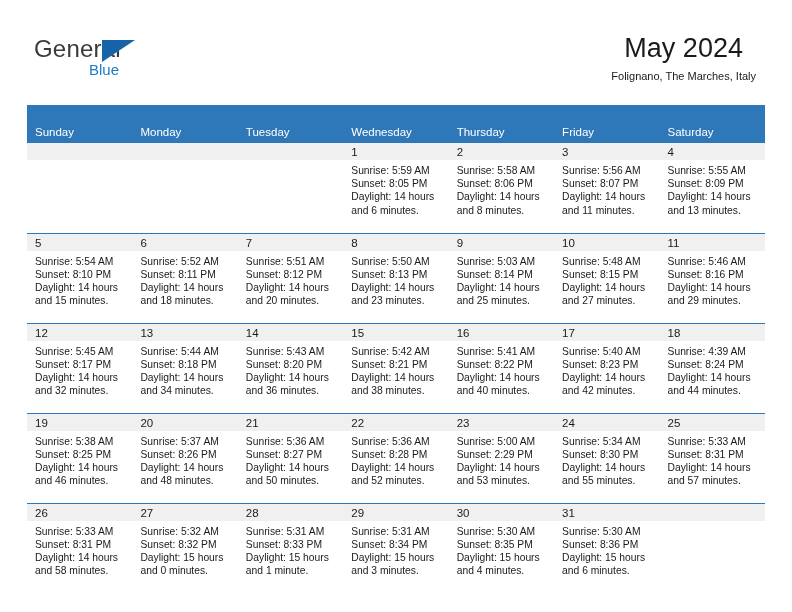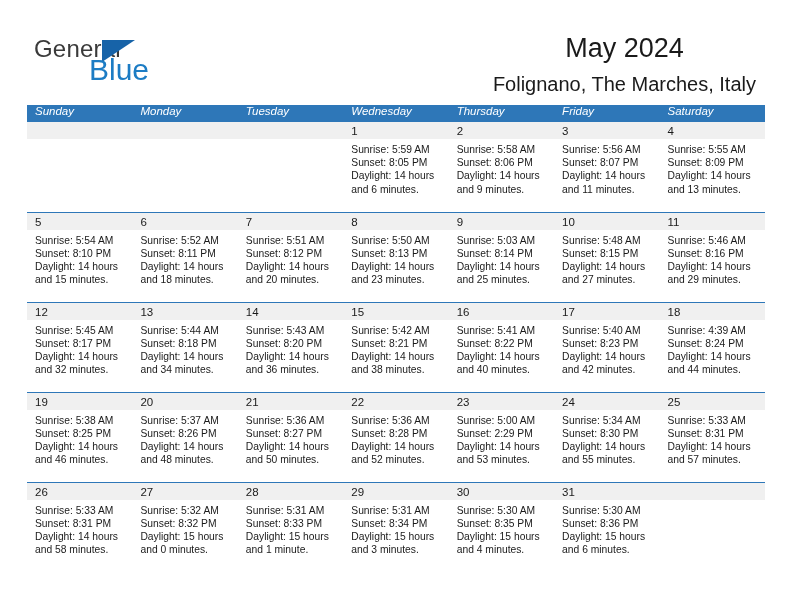--- a/index.html
+++ b/index.html
@@ -42,21 +42,21 @@
     top: 0;
     font-size: 24px;
     letter-spacing: 0.2px;
     color: #3a3a3a;
     line-height: 26px;
   }
   .logo-blue {
     position: absolute;
     left: 55px;
     top: 21px;
-    font-size: 30px;
+    font-size: 15px;
     color: #1c7cc4;
     line-height: 26px;
   }
   .logo-triangle {
     position: absolute;
     left: 68px;
     top: 4px;
     width: 0;
     height: 0;
     border-left: 33px solid #1763a8;
@@ -70,47 +70,46 @@
     text-align: center;
   }
   .cal-title {
     font-size: 27px;
     color: #1a1a1a;
     line-height: 32px;
     font-weight: normal;
     margin: 0;
   }
   .cal-subtitle {
-    font-size: 20px;
+    font-size: 11px;
     color: #1a1a1a;
     line-height: 20px;
-    margin: 10px 0 0 0;
+    margin: 2px 0 0 0;
     font-weight: normal;
   }
 
   
   .calendar {
     position: absolute;
     left: 27px;
     top: 105px;
     width: 738px;
     border-collapse: collapse;
     table-layout: fixed;
   }
   .calendar th {
     background: #2e77b8;
     color: #ffffff;
     font-size: 11.5px;
     font-weight: normal;
     text-align: left;
-    padding: 0 0 5px 8px;
+    padding: 21px 0 5px 8px;
     height: 17px;
     box-sizing: border-box;
     border: none;
-    font-style: italic;
   }
   .calendar td {
     vertical-align: top;
     padding: 0;
     border: none;
     border-top: 1.4px solid #2e77b8;
     width: 105.43px;
     height: 90px;
     box-sizing: border-box;
     background: #ffffff;
@@ -189,21 +188,21 @@
               <div>Sunrise: 5:59 AM</div>
               <div>Sunset: 8:05 PM</div>
               <div>Daylight: 14 hours and 6 minutes.</div>
             </div>
           </td>
           <td>
             <div class="daynum-band">2</div>
             <div class="cell-body">
               <div>Sunrise: 5:58 AM</div>
               <div>Sunset: 8:06 PM</div>
-              <div>Daylight: 14 hours and 9 minutes.</div>
+              <div>Daylight: 14 hours and 8 minutes.</div>
             </div>
           </td>
           <td>
             <div class="daynum-band">3</div>
             <div class="cell-body">
               <div>Sunrise: 5:56 AM</div>
               <div>Sunset: 8:07 PM</div>
               <div>Daylight: 14 hours and 11 minutes.</div>
             </div>
           </td>

